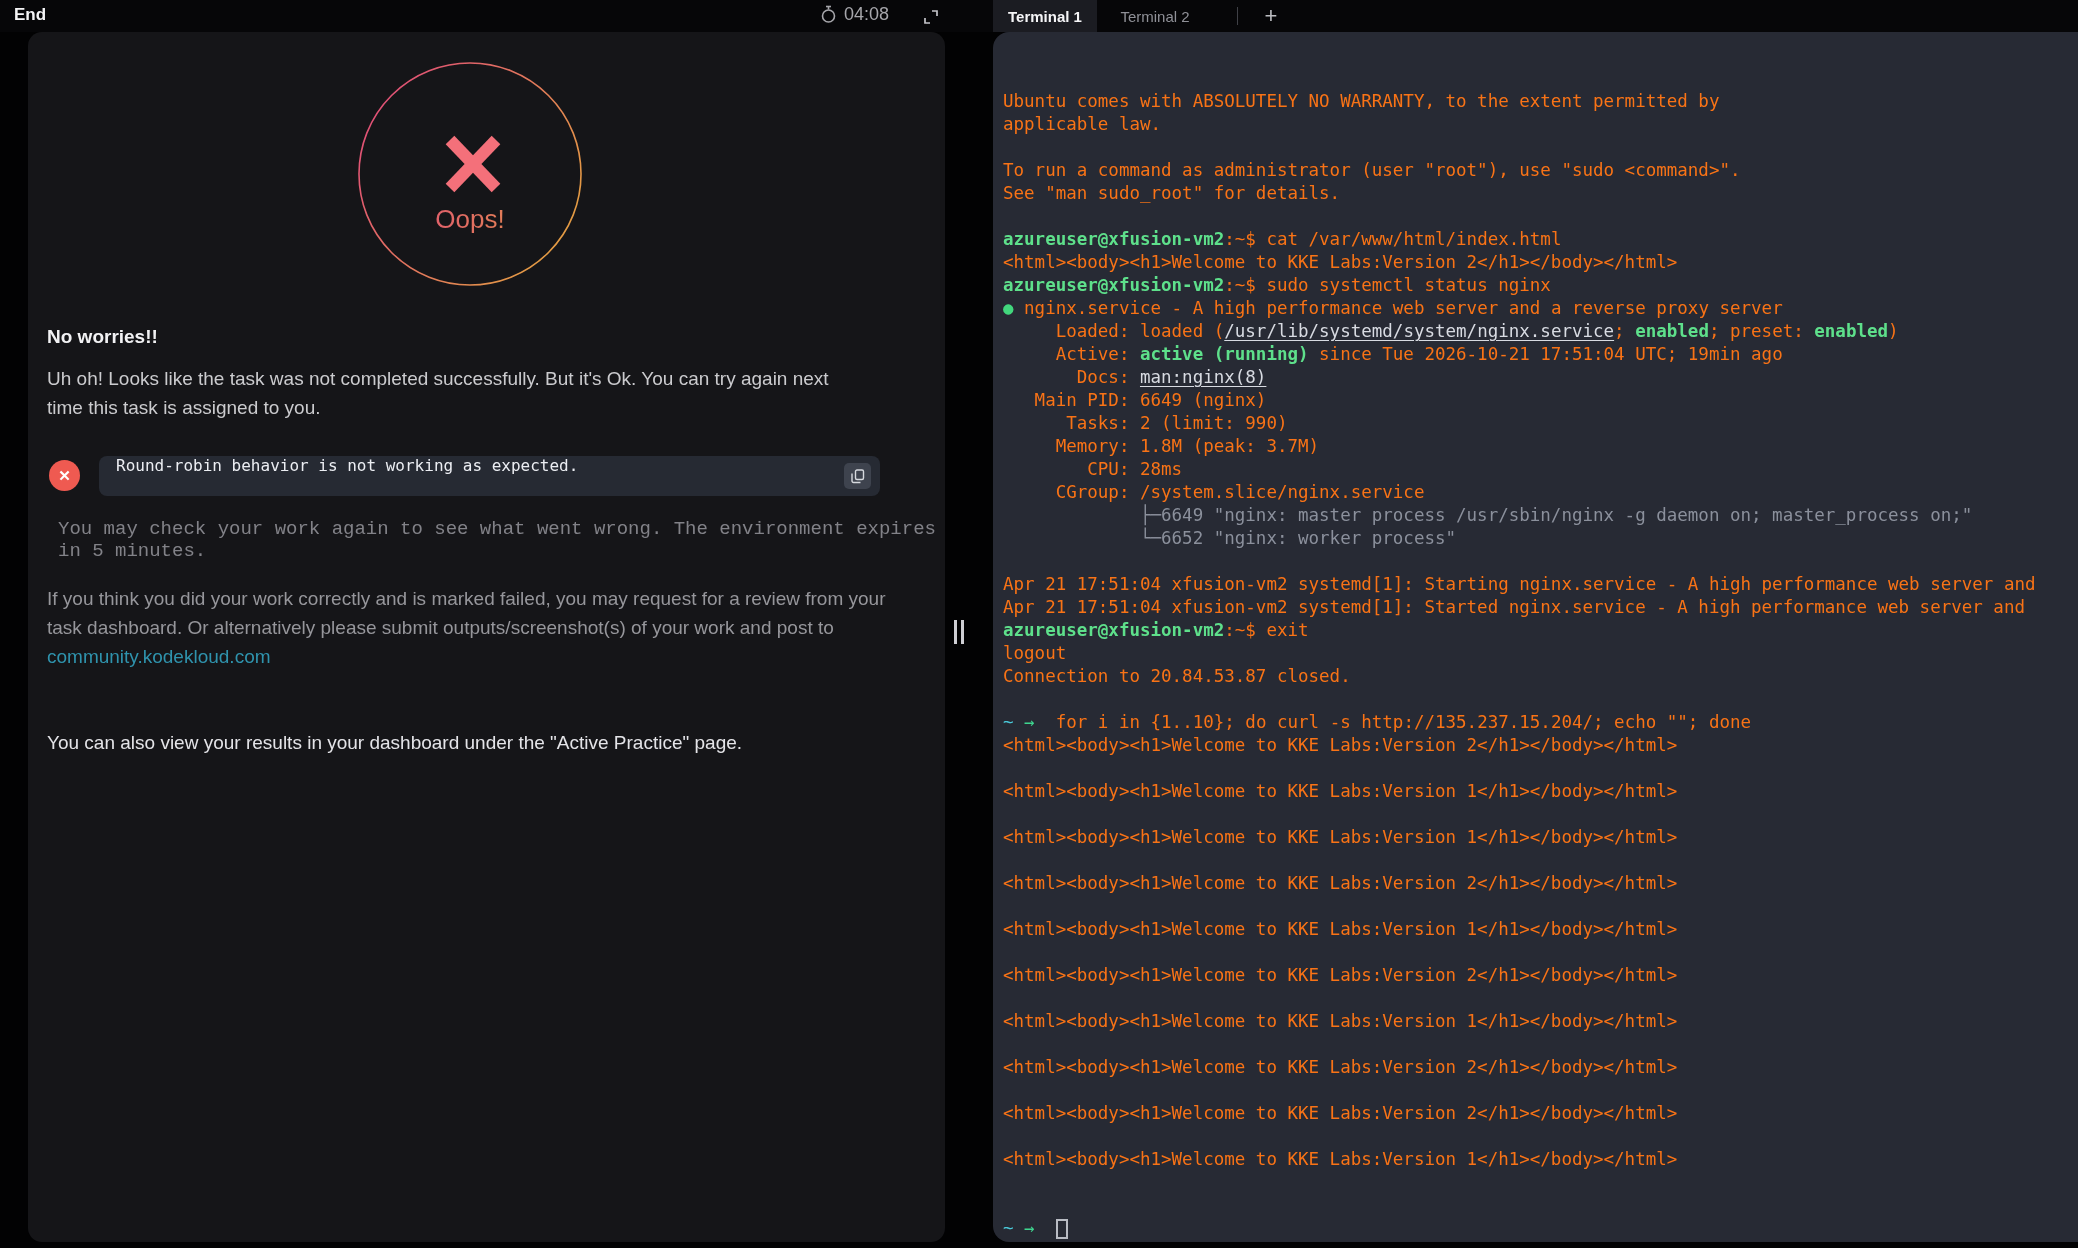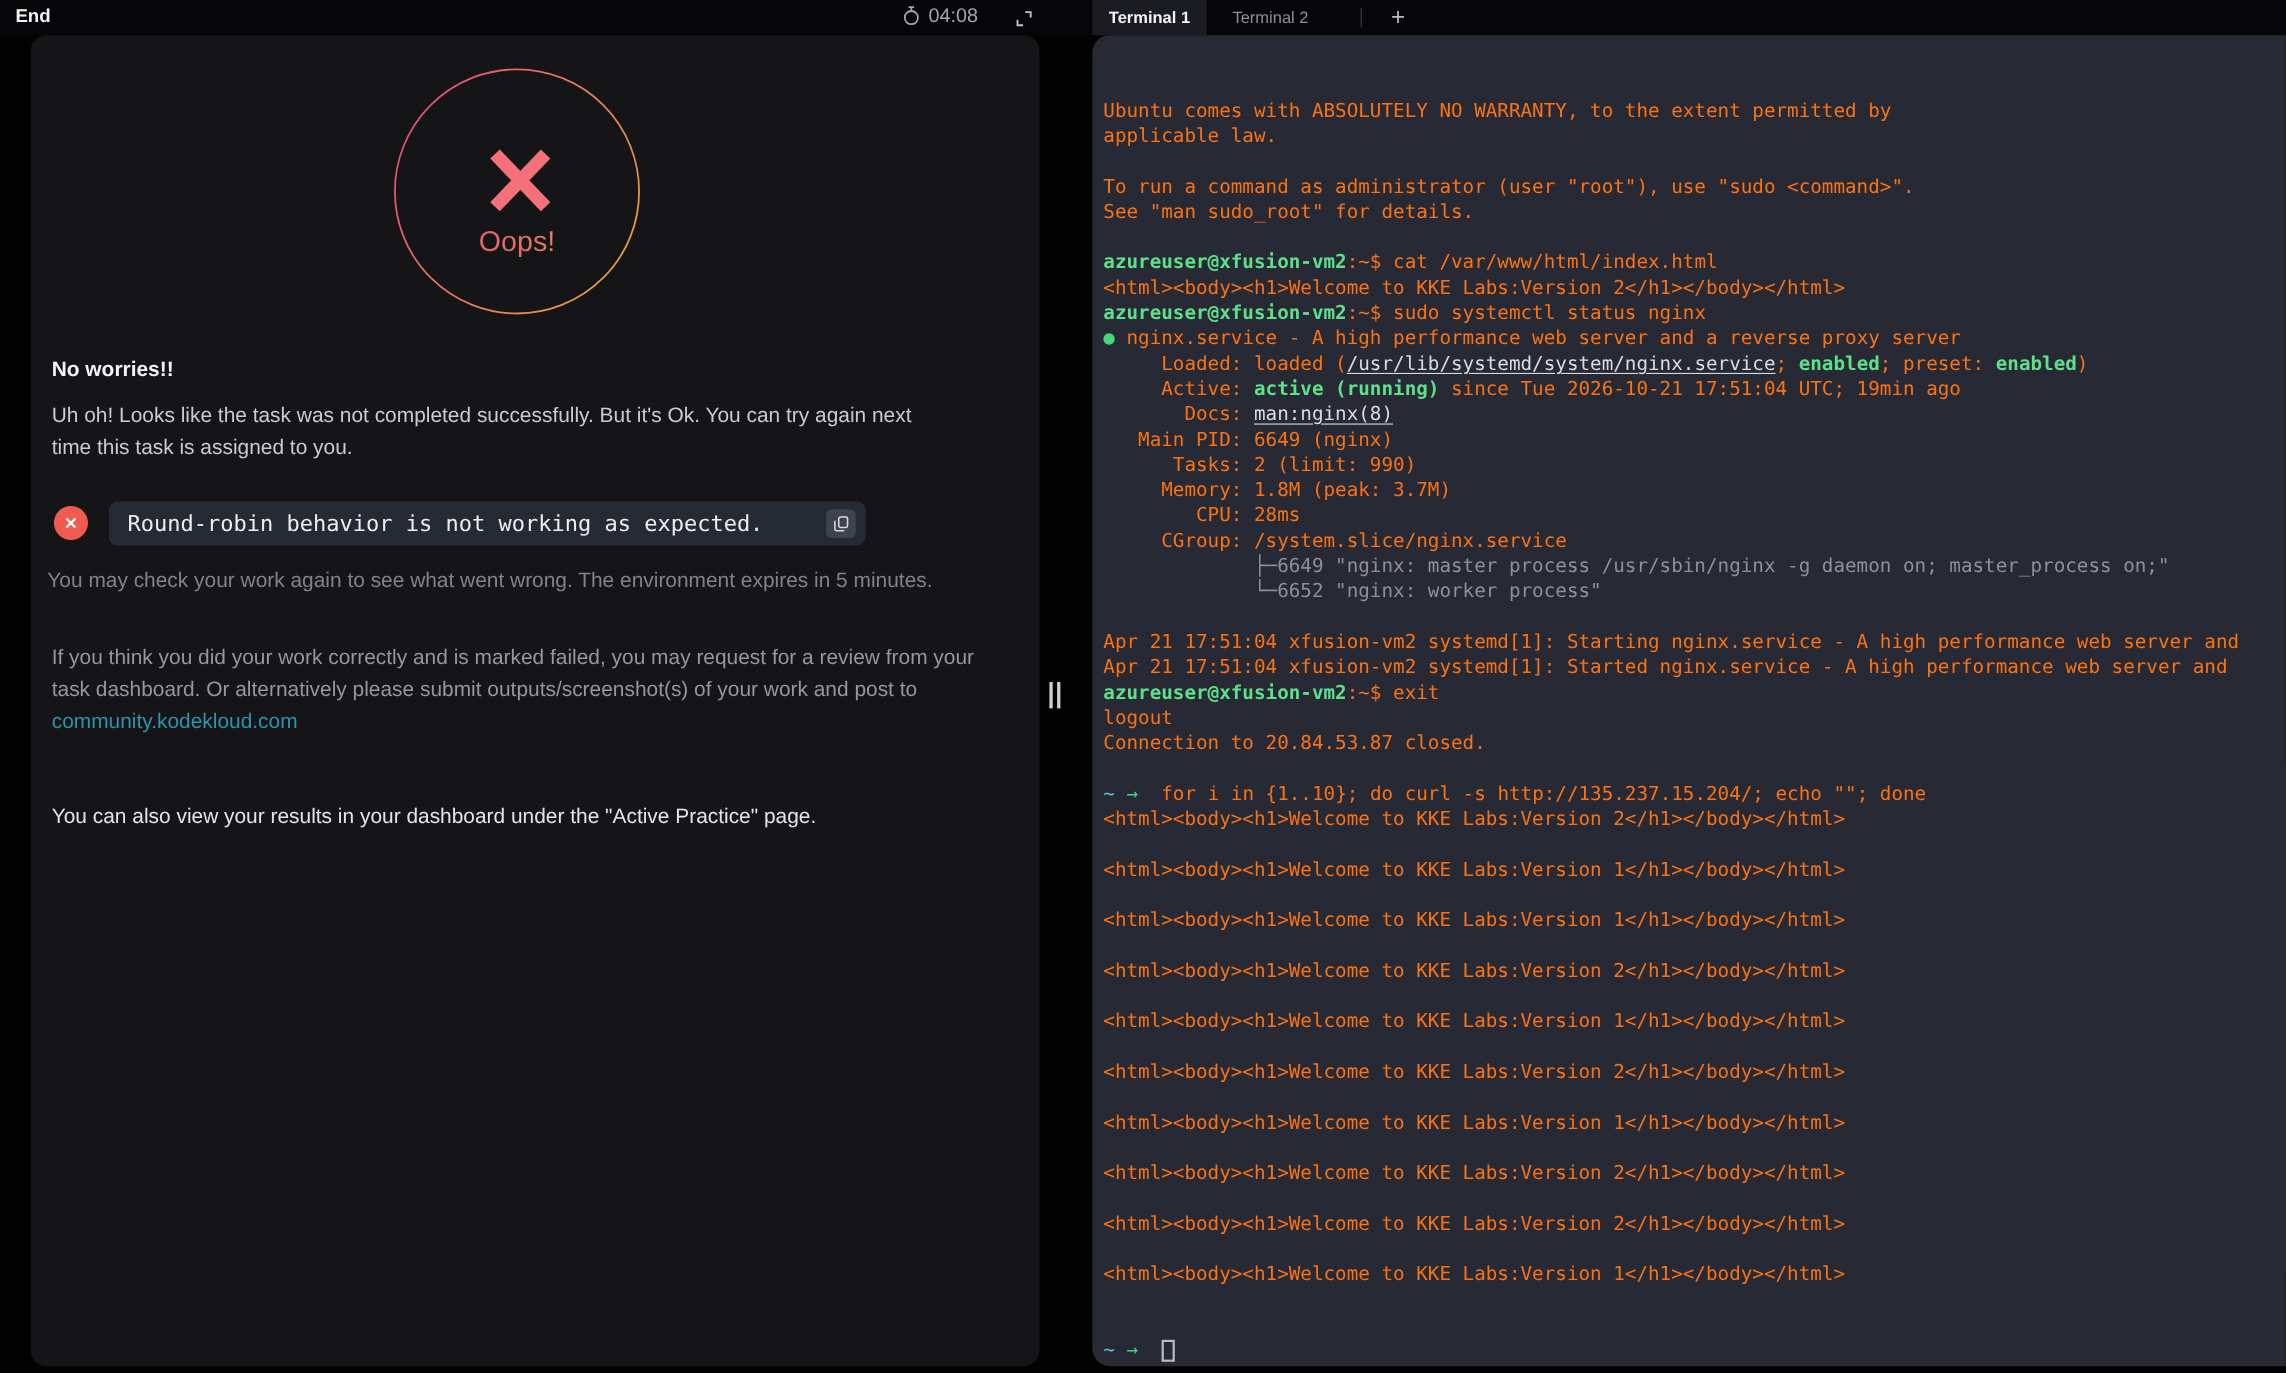--- a/index.html
+++ b/index.html
@@ -26,26 +26,26 @@
   .oops-wrap { position:absolute; left:329px; top:29px; width:226px; height:226px; }
   .oops-label { position:absolute; left:329px; top:172px; width:226px; text-align:center;
                 font-size:26px; background:linear-gradient(90deg,#e0447e,#e39a44);
                 -webkit-background-clip:text; background-clip:text; color:transparent; }
   .result-heading { position:absolute; left:19px; top:294px; font-size:19px; font-weight:600; color:#f2f2f4; }
   .para1 { position:absolute; left:19px; top:332px; width:800px; font-size:19px; line-height:29px; color:#cbcbce; }
   .error-row { position:absolute; left:0; top:424px; width:917px; height:40px; }
   .error-badge { position:absolute; left:21px; top:4px; width:31px; height:31px; border-radius:50%;
                  background:#ef5a51; color:#fff; display:flex; align-items:center; justify-content:center;
                  font-size:15px; font-weight:700; }
-  .error-box { position:absolute; left:71px; top:0; width:688px; height:40px; background:#262a33;
-               border-radius:8px; display:flex; align-items:center;
-               font-family:"DejaVu Sans Mono", monospace; font-size:20px; color:#eceef3; padding-left:17px; }
+  .error-box { position:absolute; left:71px; top:0; width:781px; height:40px; background:#262a33;
+               border-radius:8px; display:flex; 
+               font-family:"DejaVu Sans Mono", monospace; font-size:16px; color:#eceef3; padding-left:17px; }
   .copy-btn { position:absolute; right:9px; top:7px; width:27px; height:26px; background:#3e434e;
               border-radius:5px; display:flex; align-items:center; justify-content:center; cursor:pointer; }
-  .para2 { position:absolute; left:15px; top:486px; font-size:19px; color:#828288; }
+  .para2 { position:absolute; left:30px; top:486px; font-size:19px; color:#828288;font-family:Liberation Mono, monospace; }
   .para3 { position:absolute; left:19px; top:552px; width:852px; font-size:19px; line-height:29px; color:#96969b; }
   .para3 a { color:#2f93ad; text-decoration:none; cursor:pointer; }
   .para4 { position:absolute; left:19px; top:700px; font-size:19px; color:#e4e4e8; }
 
   
   .divider { position:absolute; left:954px; top:620px; width:12px; height:24px; cursor:col-resize;
              display:flex; gap:4px; }
   .divider div { width:3px; height:24px; background:#cfcfd4; }
 
   

